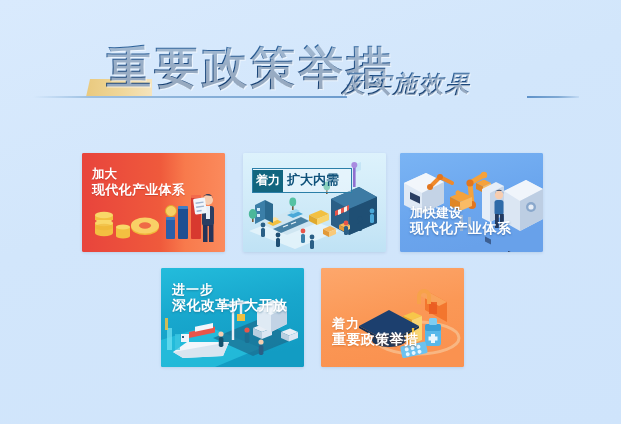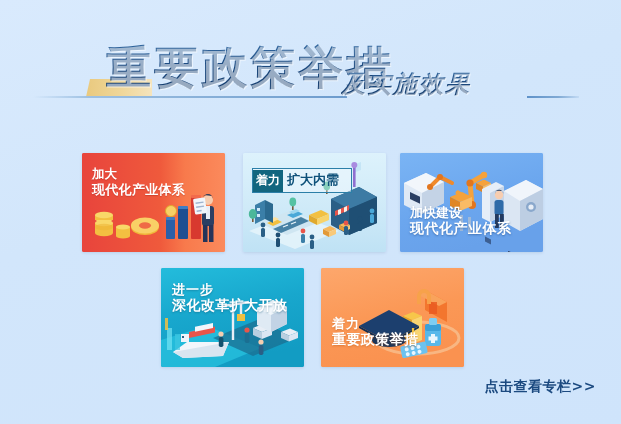--- a/index.html
+++ b/index.html
@@ -558,15 +558,14 @@
       </g>
 
       <path d="M96 28 a7 7 0 0 1 14 0 l0 8 -4 0 0 -8 a3 3 0 0 0 -6 0 l0 8 -4 0 z" fill="#f7a24a"></path>
     </svg>
     <div class="card-caption">
       <span class="cap-line cap-1">着力</span>
       <span class="cap-line cap-2">重要政策举措</span>
     </div>
   </div>
 
-  <div id="cta">点击查看专栏&gt;&gt;</div>
 
 </div>
 
 </body></html>

